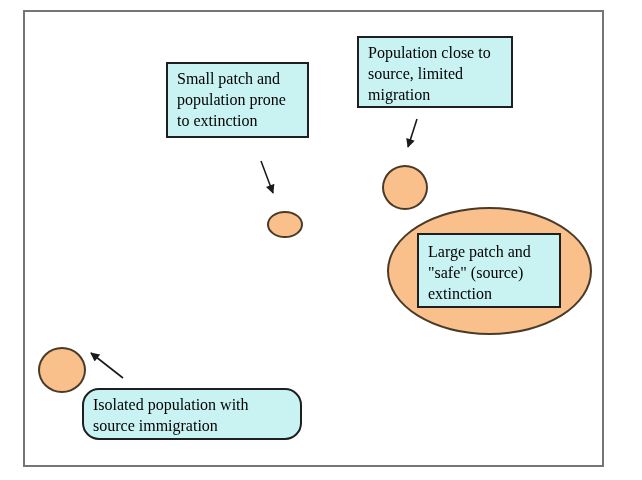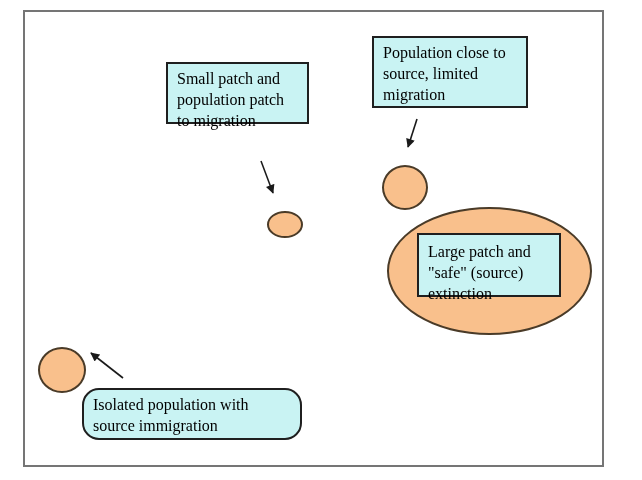--- a/index.html
+++ b/index.html
@@ -34,23 +34,23 @@
   .label-box {
     position: absolute;
     background: #c9f3f3;
     border: 2px solid #1f1f1f;
     box-sizing: border-box;
     font-size: 16px;
     line-height: 21px;
     padding: 4px 9px;
     white-space: nowrap;
   }
-  .label-small    { left: 166px; top: 62px;  width: 143px; height: 62px; }
-  .label-source   { left: 372px; top: 36px;  width: 156px; height: 72px; }
-  .label-large    { left: 417px; top: 233px; width: 144px; height: 64px; padding-top: 6px; }
+  .label-small    { left: 166px; top: 62px;  width: 143px; height: 76px; }
+  .label-source   { left: 357px; top: 36px;  width: 156px; height: 72px; }
+  .label-large    { left: 417px; top: 233px; width: 144px; height: 75px; padding-top: 6px; }
   .label-isolated { left: 82px;  top: 388px; width: 220px; height: 52px; }
   .arrows {
     position: absolute;
     left: 0; top: 0;
     width: 642px; height: 480px;
     pointer-events: none;
   }
 </style>
 </head>
 <body>
@@ -59,22 +59,22 @@
 
   <div class="frame"></div>
 
   <div class="patch patch-large" style="background-color: rgb(249, 192, 140);"></div>
   <div class="patch patch-near" style="background-color: rgb(249, 192, 140);"></div>
   <div class="patch patch-small" style="background-color: rgb(249, 192, 140);"></div>
   <div class="patch patch-isolated" style="background-color: rgb(249, 192, 140);"></div>
 
   <div class="label-box label-small" style="background-color: rgb(201, 243, 243);">
     <div>Small patch and</div>
-    <div>population patch</div>
-    <div>to migration</div>
+    <div>population prone</div>
+    <div>to extinction</div>
   </div>
 
   <div class="label-box label-source" style="background-color: rgb(201, 243, 243);">
     <div>Population close to</div>
     <div>source, limited</div>
     <div>migration</div>
   </div>
 
   <div class="label-box label-large" style="background-color: rgb(201, 243, 243);">
     <div>Large patch and</div>

